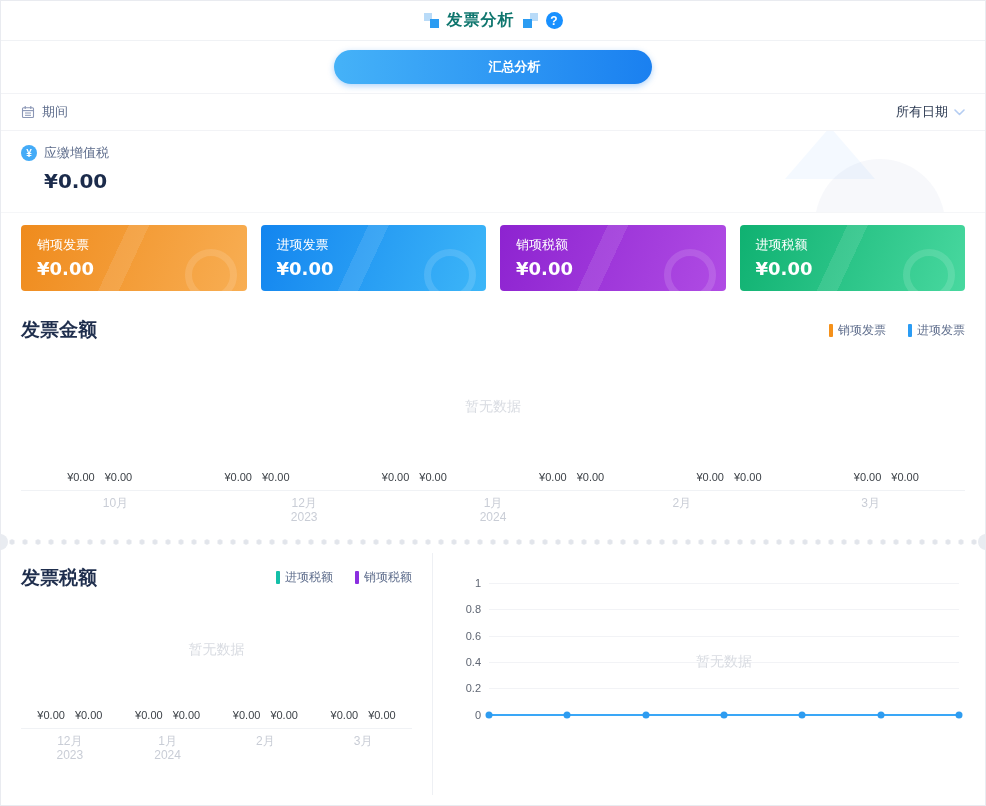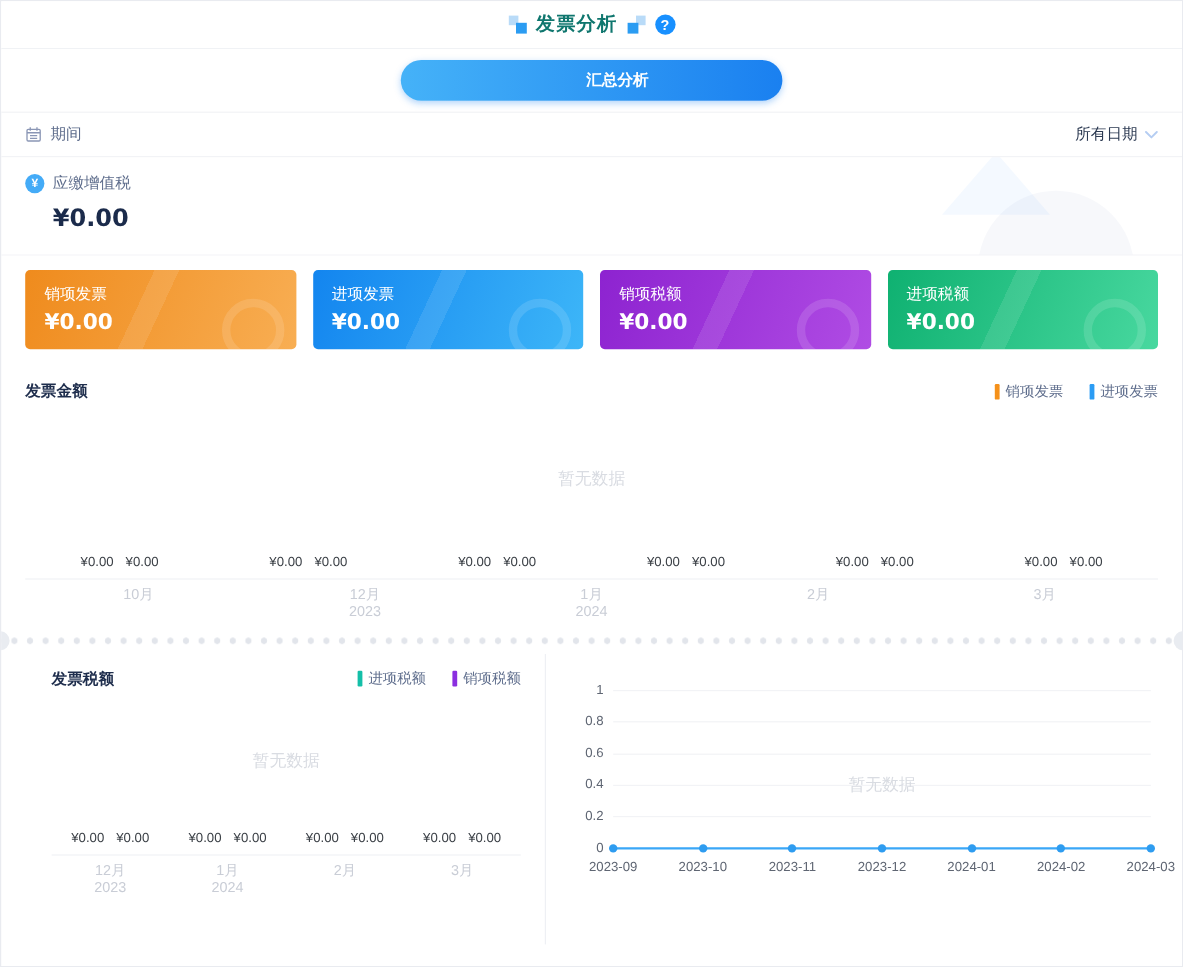--- a/index.html
+++ b/index.html
@@ -59,41 +59,41 @@
     font-family:"DejaVu Sans","Liberation Sans",sans-serif; }
   .card-mark { position:absolute; right:10px; bottom:-10px; width:52px; height:52px;
     border:7px solid rgba(255,255,255,.13); border-radius:50%; }
   .card-orange { background:linear-gradient(110deg,#ef8b1d,#f8ae53); }
   .card-blue   { background:linear-gradient(110deg,#1385ef,#3db6f8); }
   .card-purple { background:linear-gradient(110deg,#8d23d0,#b04ce4); }
   .card-green  { background:linear-gradient(110deg,#0fb171,#48d89f); }
   
   .section { padding:12px 20px 0 20px; }
   .section-head { display:flex; align-items:center; justify-content:space-between; }
-  .section-title { font-size:13px; font-weight:bold; color:#1f2e4d; }
+  .section-title { font-size:19px; font-weight:bold; color:#1f2e4d; }
   .legend { display:flex; gap:22px; }
   .legend-item { display:flex; align-items:center; gap:5px; font-size:12px; color:#5e6d8c; }
   .legend-bar { width:4px; height:13px; border-radius:1px; display:inline-block; }
   .empty-zone { display:flex; align-items:center; justify-content:center; color:#d9dce2; font-size:14px; }
   .amount-empty { height:128px; }
   .axis-values { display:flex; }
   .axis-values .col { flex:1; display:flex; justify-content:center; gap:10px;
     font-size:11px; color:#3d4248; padding-bottom:7px; }
   .axis-line { border-top:1px solid #f0f2f5; }
   .axis-months { display:flex; padding-top:5px; }
   .axis-months .col { flex:1; text-align:center; font-size:12px; color:#c9cdd6; line-height:1.2; }
   
   .dot-divider { position:relative; height:22px; margin-top:6px;
     background-image:radial-gradient(circle,#e2e5eb 2.4px,transparent 2.9px);
     background-size:13px 22px; background-position:center; background-repeat:repeat-x; }
   .notch { position:absolute; top:3px; width:16px; height:16px; border-radius:50%; background:#e9ecf1; }
   .notch.l { left:-9px; } .notch.r { right:-9px; }
   
   .bottom { display:flex; height:242px; }
-  .panel-left { width:432px; border-right:1px solid #eef0f4; padding:12px 20px 0 20px;margin-left:22px; }
+  .panel-left { width:432px; border-right:1px solid #eef0f4; padding:12px 20px 0 20px; }
   .panel-right { flex:1; padding:12px 20px 0 20px; position:relative; }
   .tax-empty { height:118px; }
   
   .vat-plot { position:relative; height:178px; margin-top:8px; }
   .plot-inner { position:absolute; left:36px; right:6px; top:10px; bottom:36px; }
   .gl { position:absolute; left:0; right:0; border-top:1px solid #f2f3f6; }
   .yt { position:absolute; left:0; width:28px; text-align:right; font-size:11px; color:#5f6673;
     transform:translateY(-50%); }
   .dline { position:absolute; left:0; right:0; bottom:-1px; height:2px; background:#3aa7f7; border-radius:2px; }
   .dot { position:absolute; top:50%; width:7px; height:7px; border-radius:50%; background:#2e9cf0;
@@ -298,24 +298,15 @@
           <span class="dot" style="left:0%"></span>
           <span class="dot" style="left:16.667%"></span>
           <span class="dot" style="left:33.333%"></span>
           <span class="dot" style="left:50%"></span>
           <span class="dot" style="left:66.667%"></span>
           <span class="dot" style="left:83.333%"></span>
           <span class="dot" style="left:100%"></span>
         </div>
       </div>
       <div class="vat-empty">暂无数据</div>
-      <div class="xlabels">
-        <span style="left:0%">2023-09</span>
-        <span style="left:16.667%">2023-10</span>
-        <span style="left:33.333%">2023-11</span>
-        <span style="left:50%">2023-12</span>
-        <span style="left:66.667%">2024-01</span>
-        <span style="left:83.333%">2024-02</span>
-        <span style="left:100%">2024-03</span>
-      </div>
     </div>
   </div>
 </div>
 
 </body></html>

